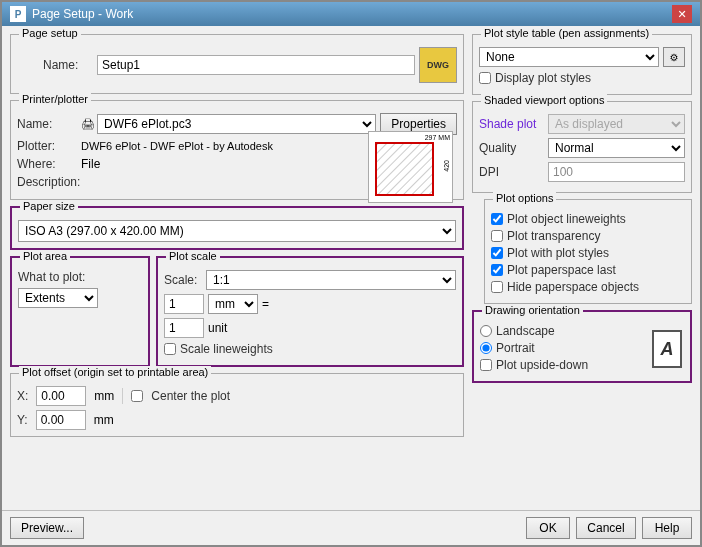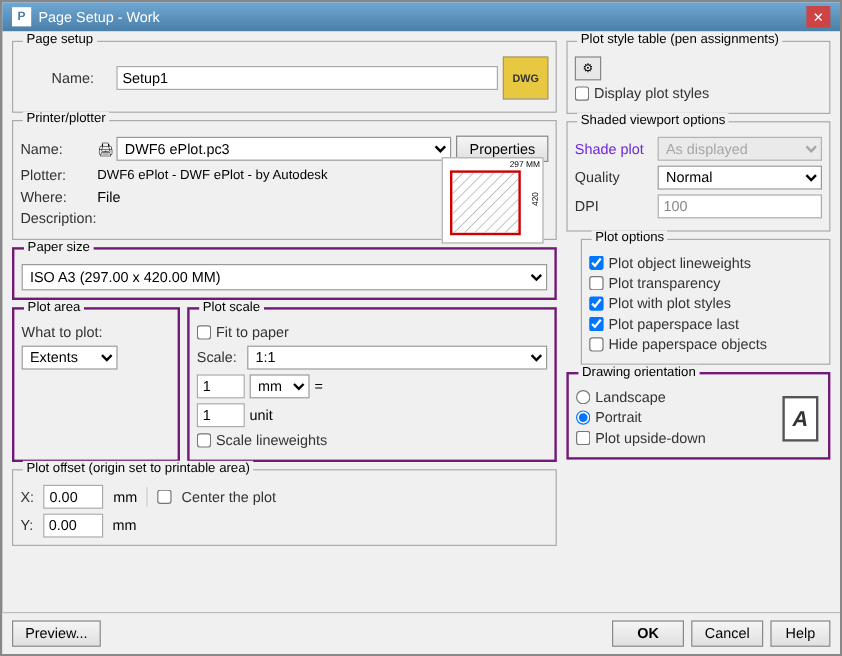--- a/index.html
+++ b/index.html
@@ -310,24 +310,20 @@
           <select class="what-to-plot-select">
             <option>Extents</option>
             <option>Display</option>
             <option>Layout</option>
             <option>Window</option>
           </select>
         </div>
 
         <div class="group-box highlighted" style="padding-top:12px;flex:1;">
           <span class="group-title">Plot scale</span>
-          <div class="checkbox-row" style="margin-bottom:4px;">
-            <input type="checkbox" id="fitToPaper" style="">
-            <label for="fitToPaper">Fit to paper</label>
-          </div>
           <div class="form-row">
             <label style="width:38px;">Scale:</label>
             <select class="scale-select" style="flex:1;">
               <option>1:1</option>
               <option>1:2</option>
               <option>2:1</option>
             </select>
           </div>
           <div style="display:flex;align-items:center;gap:4px;margin:4px 0;">
             <input type="text" style="width: 40px;" value="1">
@@ -365,20 +361,25 @@
         </div>
       </div>
 
     </div>
 
     <div class="right-panel">
 
       <div class="group-box" style="padding-top:12px;">
         <span class="group-title">Plot style table (pen assignments)</span>
         <div style="display:flex;align-items:center;gap:4px;margin-bottom:4px;">
+          <select class="none-select" style="flex:1;">
+            <option>None</option>
+            <option>acad.ctb</option>
+            <option>monochrome.ctb</option>
+          </select>
           <button class="plot-style-table-btn">⚙</button>
         </div>
         <div class="checkbox-row">
           <input type="checkbox" id="displayPlotStyles" style="">
           <label for="displayPlotStyles">Display plot styles</label>
         </div>
       </div>
 
       <div class="group-box" style="padding-top:12px;">
         <span class="group-title">Shaded viewport options</span>
@@ -444,18 +445,18 @@
         </div>
         <div style="position:absolute;right:8px;top:18px;width:30px;height:38px;border:2px solid #555;background:white;display:flex;align-items:center;justify-content:center;font-size:18px;font-style:italic;font-weight:bold;color:#333;">A</div>
       </div>
 
     </div>
   </div>
 
   <div class="bottom-bar">
     <button>Preview...</button>
     <div class="bottom-right">
-      <button style="width:60px;font-weight:bold;">OK</button>
+      <button style="width:44px;">OK</button>
       <button style="width:60px;">Cancel</button>
       <button style="width:50px;">Help</button>
     </div>
   </div>
 </div>
 
 </body></html>

